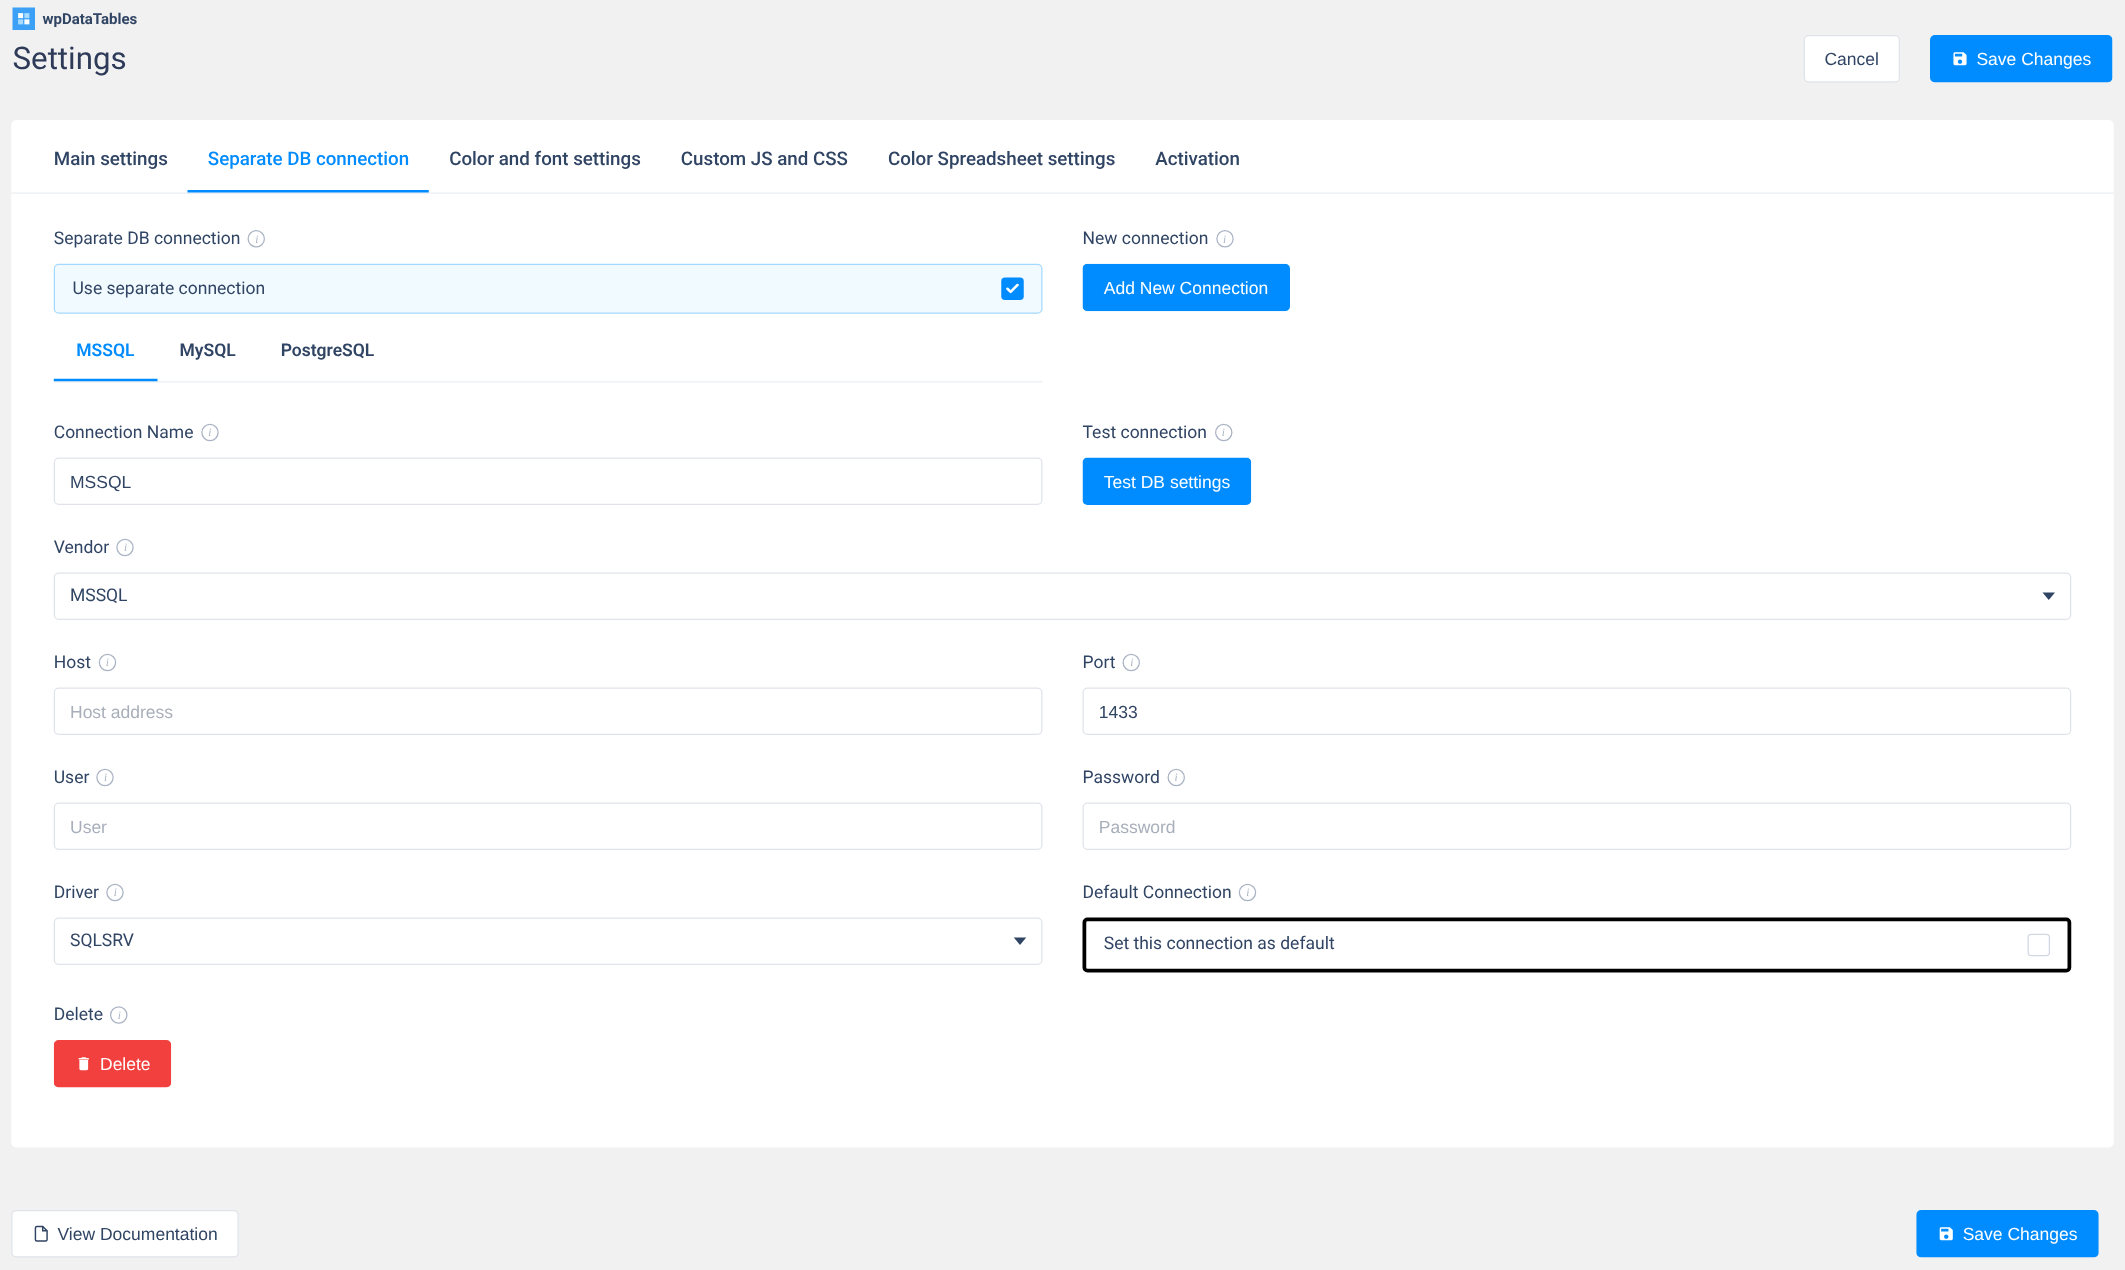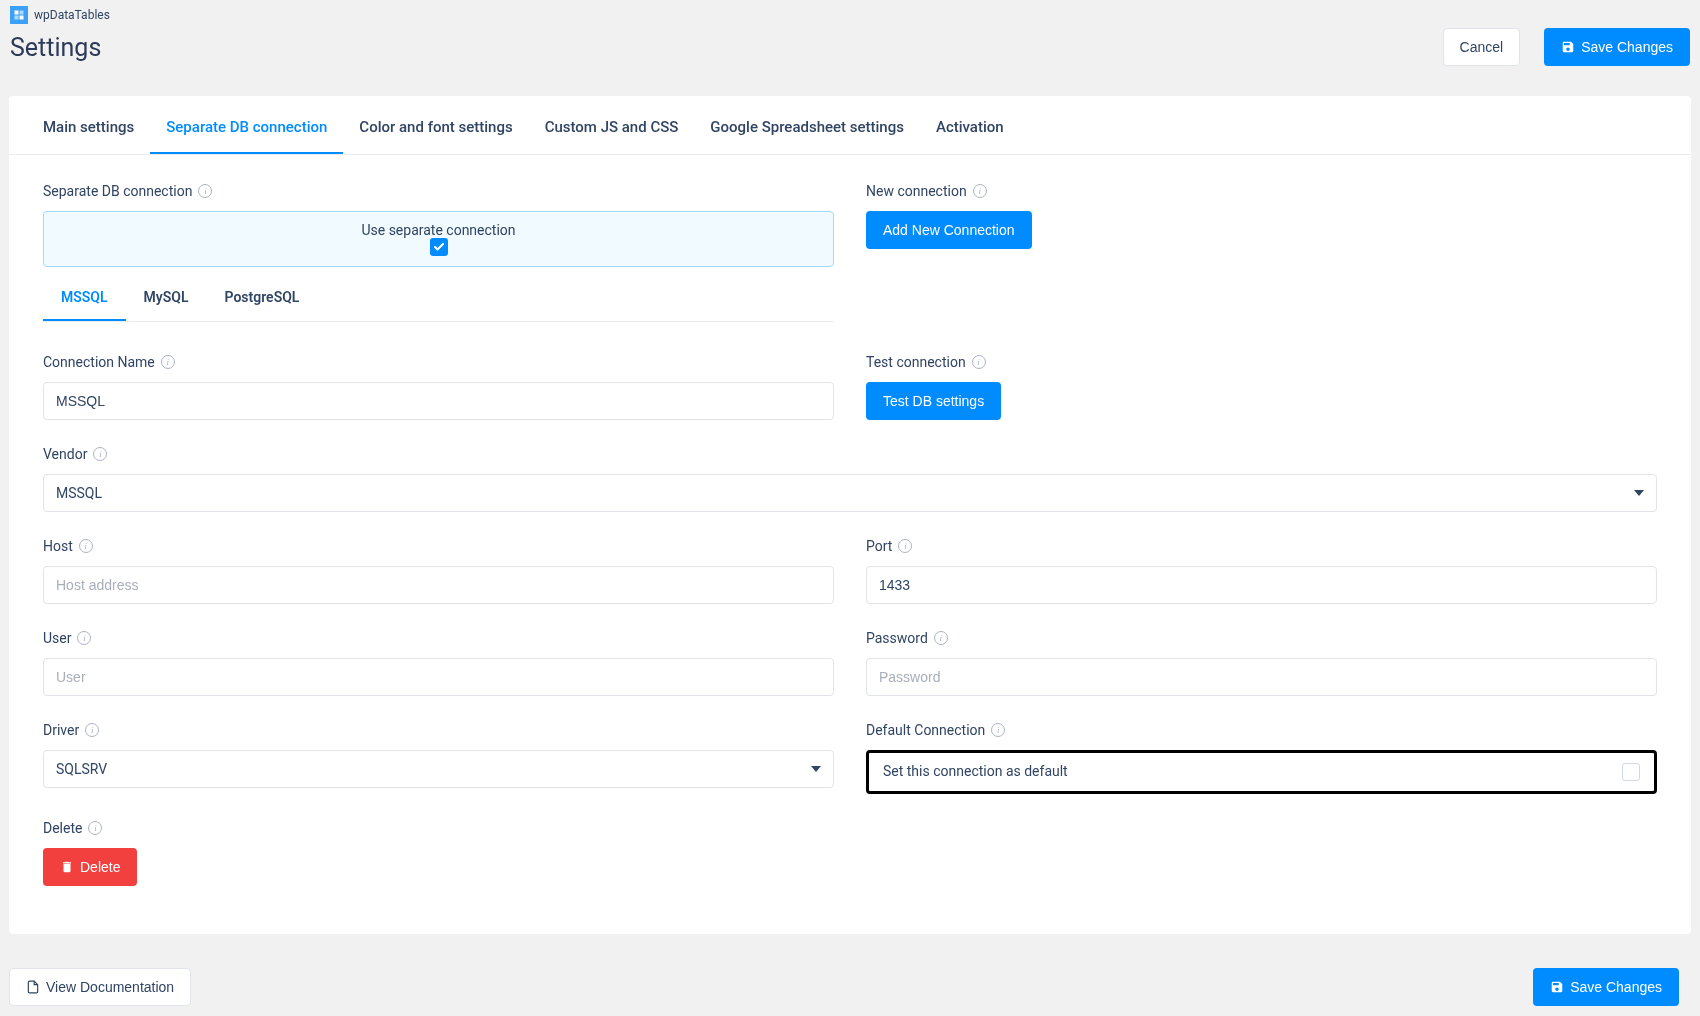--- a/index.html
+++ b/index.html
@@ -20,21 +20,21 @@
   align-items: center;
   padding: 6px 10px 0 10px;
 }
 .brand-logo {
   width: 18px; height: 18px;
   background: #3ca0f7;
   margin-right: 6px;
   display: inline-flex; align-items: center; justify-content: center;
 }
 .brand-logo svg { width: 12px; height: 12px; }
-.brand-name { font-size: 12px; font-weight: 400; color: #304463; }
+.brand-name { font-size: 12px; font-weight: 700; color: #304463; }
 .header {
   display: flex; align-items: center; justify-content: space-between;
   padding: 4px 10px 14px 10px;
 }
 .title { font-size: 25px; font-weight: 400; color: #2d3a58; }
 .header-actions { display: flex; gap: 24px; align-items: center; }
 .btn {
   border-radius: 4px; font-size: 14px; font-weight: 500;
   padding: 10px 16px; cursor: pointer; border: 1px solid transparent;
   display: inline-flex; align-items: center; gap: 6px;
@@ -64,21 +64,21 @@
 }
 .info-icon {
   width: 14px; height: 14px; border: 1px solid #aab3c3; border-radius: 50%;
   display: inline-flex; align-items: center; justify-content: center;
   font-size: 9px; color: #aab3c3; line-height: 1;
 }
 .info-icon::after { content: "i"; font-style: italic; font-family: Georgia, serif; }
 .toggle-box {
   display: flex; align-items: center; justify-content: space-between;
   border: 1px solid #a4d9ff; background: #f1faff;
-  padding: 10px 14px; border-radius: 4px; flex-direction: column;
+  padding: 10px 14px; border-radius: 4px;
 }
 .checkbox-checked {
   width: 18px; height: 18px; background: #008cff; border-radius: 3px;
   display: inline-flex; align-items: center; justify-content: center;
 }
 .checkbox-unchecked {
   width: 18px; height: 18px; background: #fff; border: 1px solid #d2d7e2; border-radius: 3px;
 }
 .checkbox-checked svg { width: 12px; height: 12px; }
 .subtabs { display: flex; border-bottom: 1px solid #e9edf2; margin-top: 8px; }
@@ -135,21 +135,21 @@
     </button>
   </div>
 </div>
 
 <div class="panel">
   <div class="tabs">
     <div class="tab">Main settings</div>
     <div class="tab active">Separate DB connection</div>
     <div class="tab">Color and font settings</div>
     <div class="tab">Custom JS and CSS</div>
-    <div class="tab">Google Spreadsheet settings</div>
+    <div class="tab">Color Spreadsheet settings</div>
     <div class="tab">Activation</div>
   </div>
 
   <div class="panel-body">
 
     <div class="two-col">
       <div class="col">
         <div class="field-row">
           <div class="field-label">
             <span>Separate DB connection</span>

